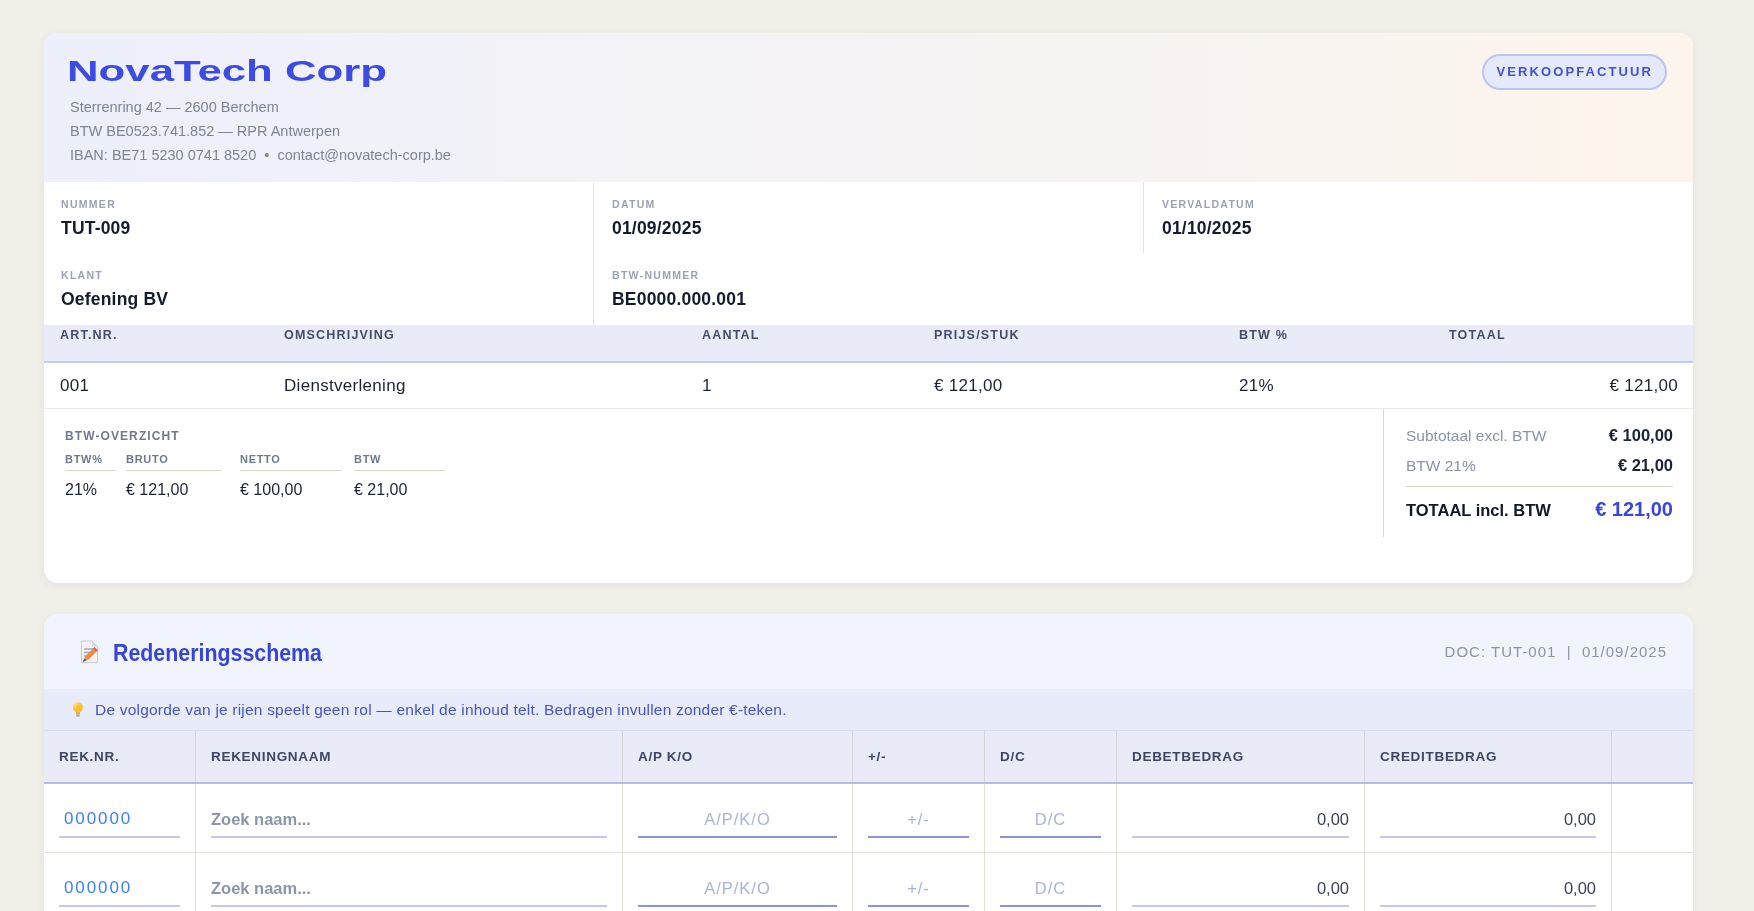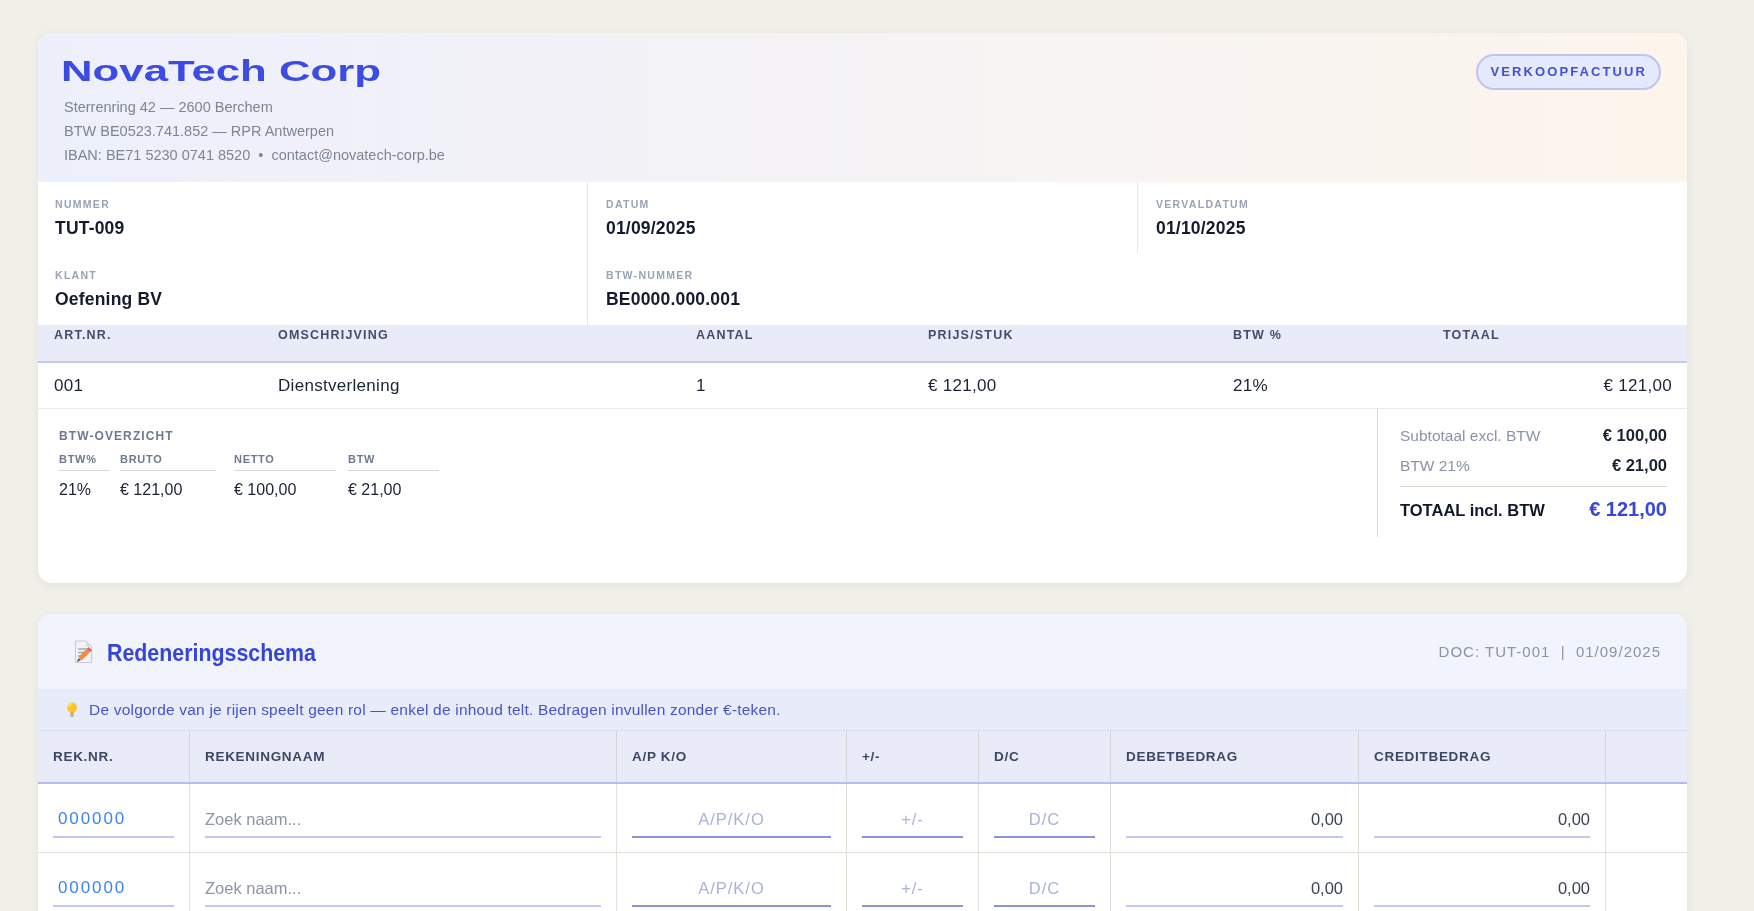--- a/index.html
+++ b/index.html
@@ -4,21 +4,21 @@
 <title>Factuur</title>
 <style>
   * { margin:0; padding:0; box-sizing:border-box; }
   html,body { width:1754px; height:911px; overflow:hidden; }
   body {
     font-family:"Liberation Sans", sans-serif;
     background:#f0efe8;
     position:relative;
   }
   .card {
-    position:absolute; left:38px; width:1649px;
+    position:absolute; left:44px; width:1649px;
     background:#ffffff; border-radius:14px;
     box-shadow:0 2px 8px rgba(50,50,80,0.07);
     overflow:hidden;
   }
   #card1 { top:33px; height:550px; }
   #card2 { top:614px; height:360px; }
 
   
   .inv-head {
     height:149px;
@@ -99,21 +99,21 @@
   .sch-row > div { padding:0 15px; height:100%; display:flex; align-items:center; }
   .sch-row > div + div { border-left:1px solid #e4e0d8; }
   .k1 { width:151px; } .k2 { width:427px; } .k3 { width:230px; }
   .k4 { width:132px; } .k5 { width:132px; } .k6 { width:248px; }
   .k7 { width:247px; } .k8 { width:82px; }
 
   .inp { width:100%; height:35px; border-bottom:2px solid #c2c8ec; display:flex; align-items:center; font-size:16.5px; margin-top:4px; }
   .inp.sel { border-bottom:2px solid #8995d6; justify-content:center; color:#a9b3d8; letter-spacing:1px; }
   .inp.num { justify-content:flex-end; color:#3a4356; }
   .inp.dark { color:#3b82f6; letter-spacing:1.9px; font-size:17px; padding-left:5px; }
-  .inp.ph { color:#8d95a6; }
+  .inp.ph { color:#8d95a6;font-weight:bold; }
 </style>
 </head>
 <body>
   <div class="card" id="card1">
     <div class="inv-head">
       <svg class="company" width="330" height="29" viewBox="0 0 330 29">
         <text x="0" y="22" font-family="Liberation Sans, sans-serif" font-size="29" font-weight="bold" fill="#3c4be2" textLength="320" lengthAdjust="spacingAndGlyphs">NovaTech Corp</text>
       </svg>
       <div class="addr">
         Sterrenring 42 — 2600 Berchem<br>

